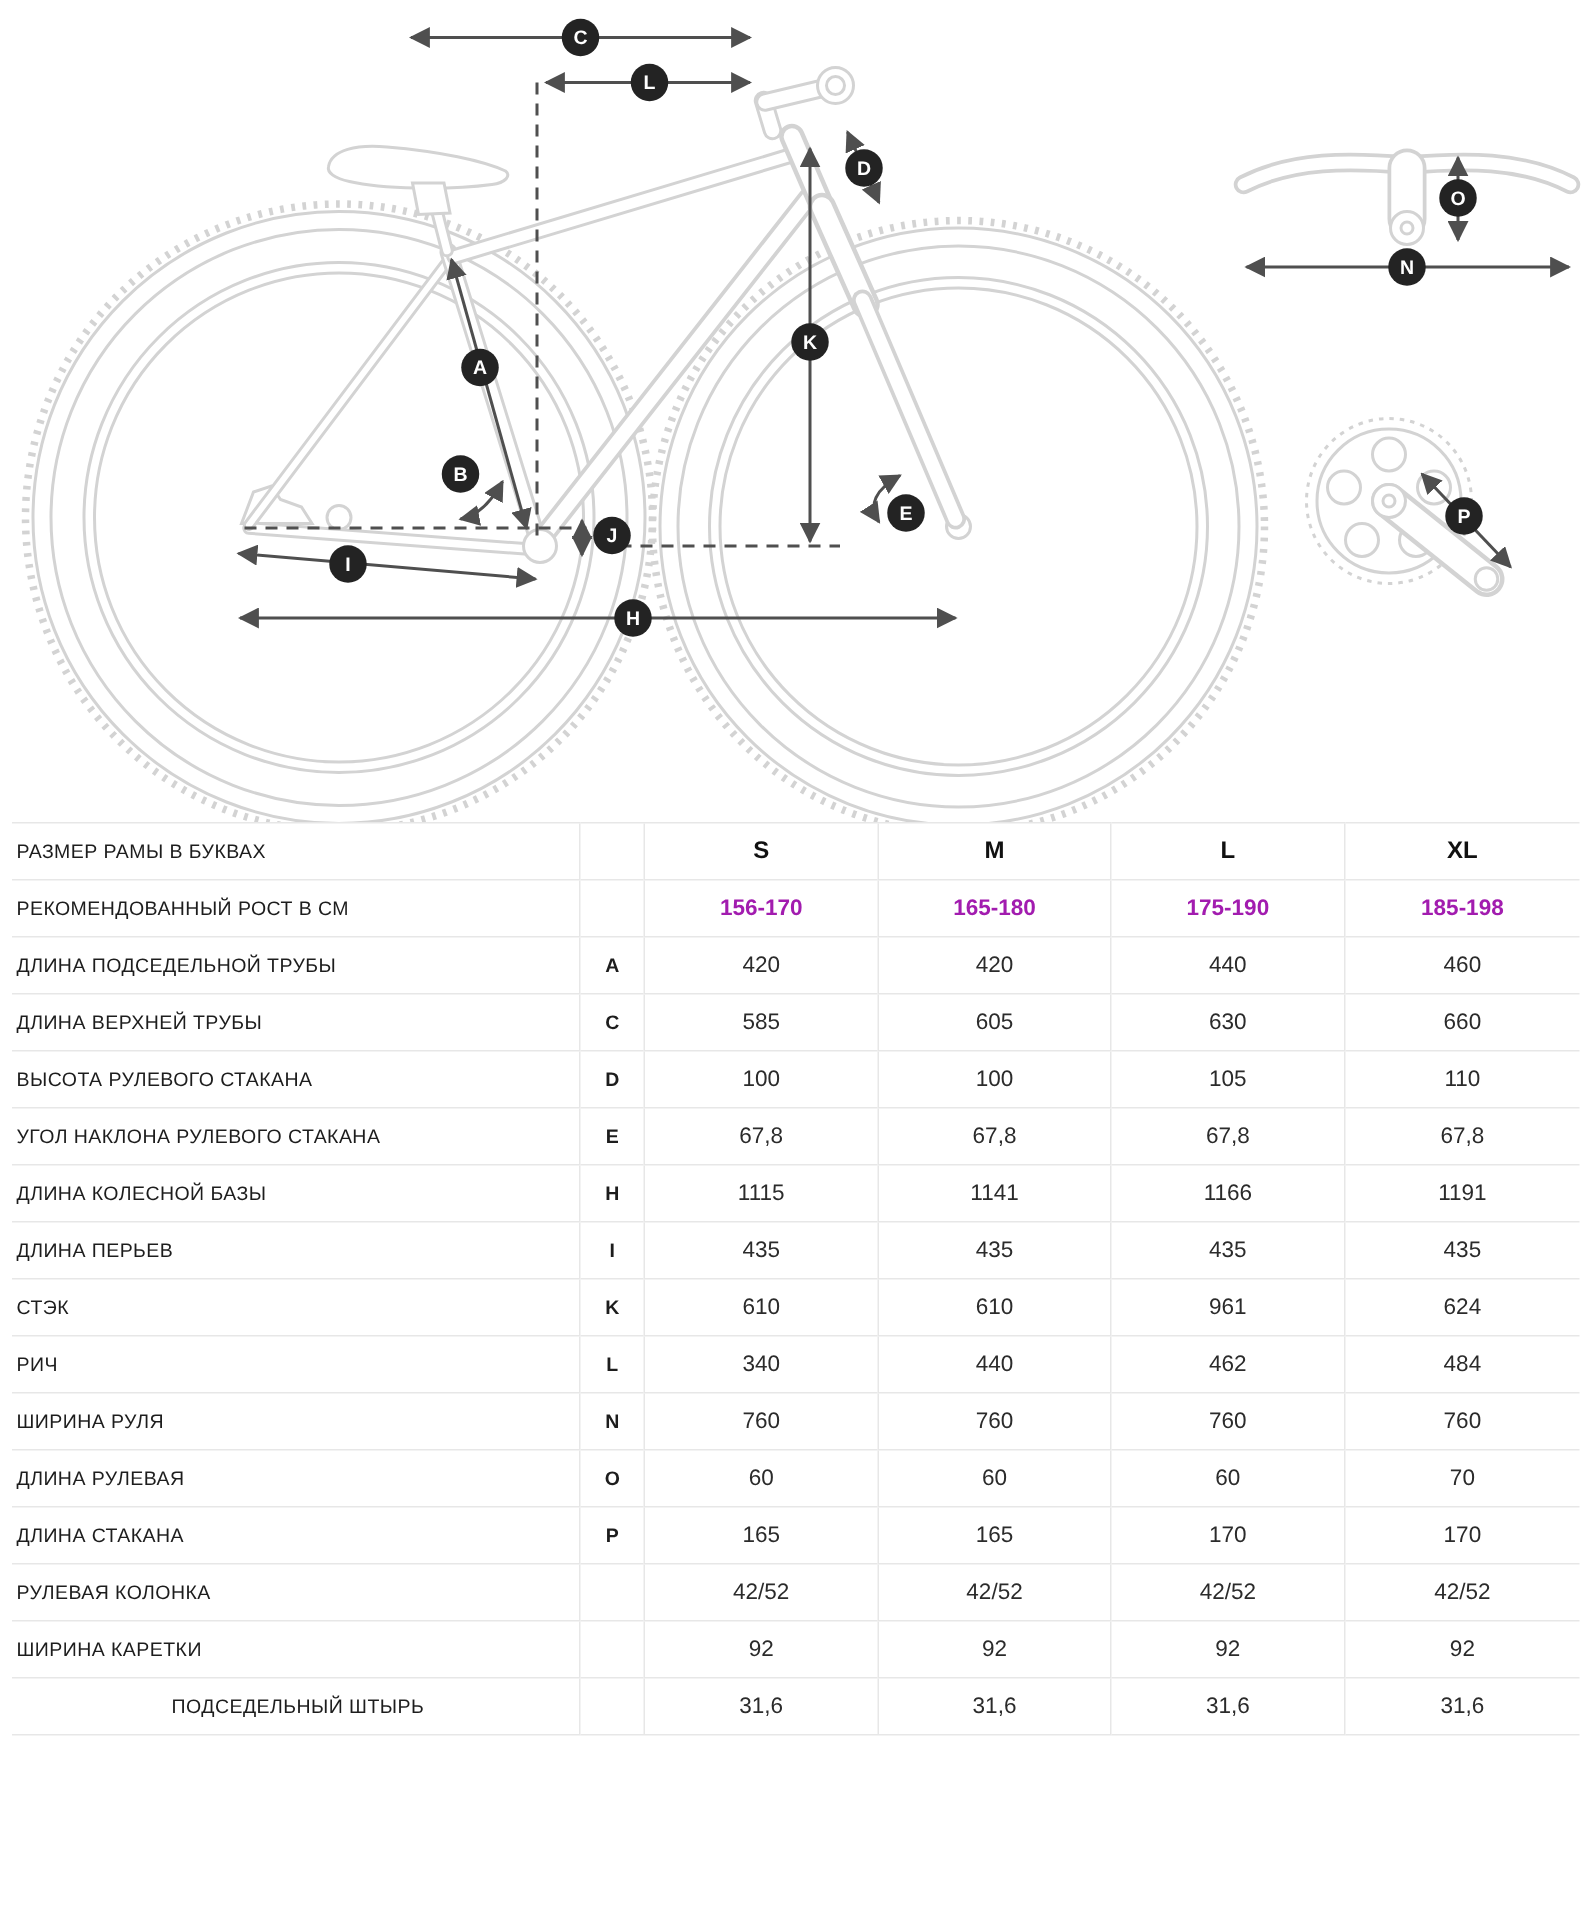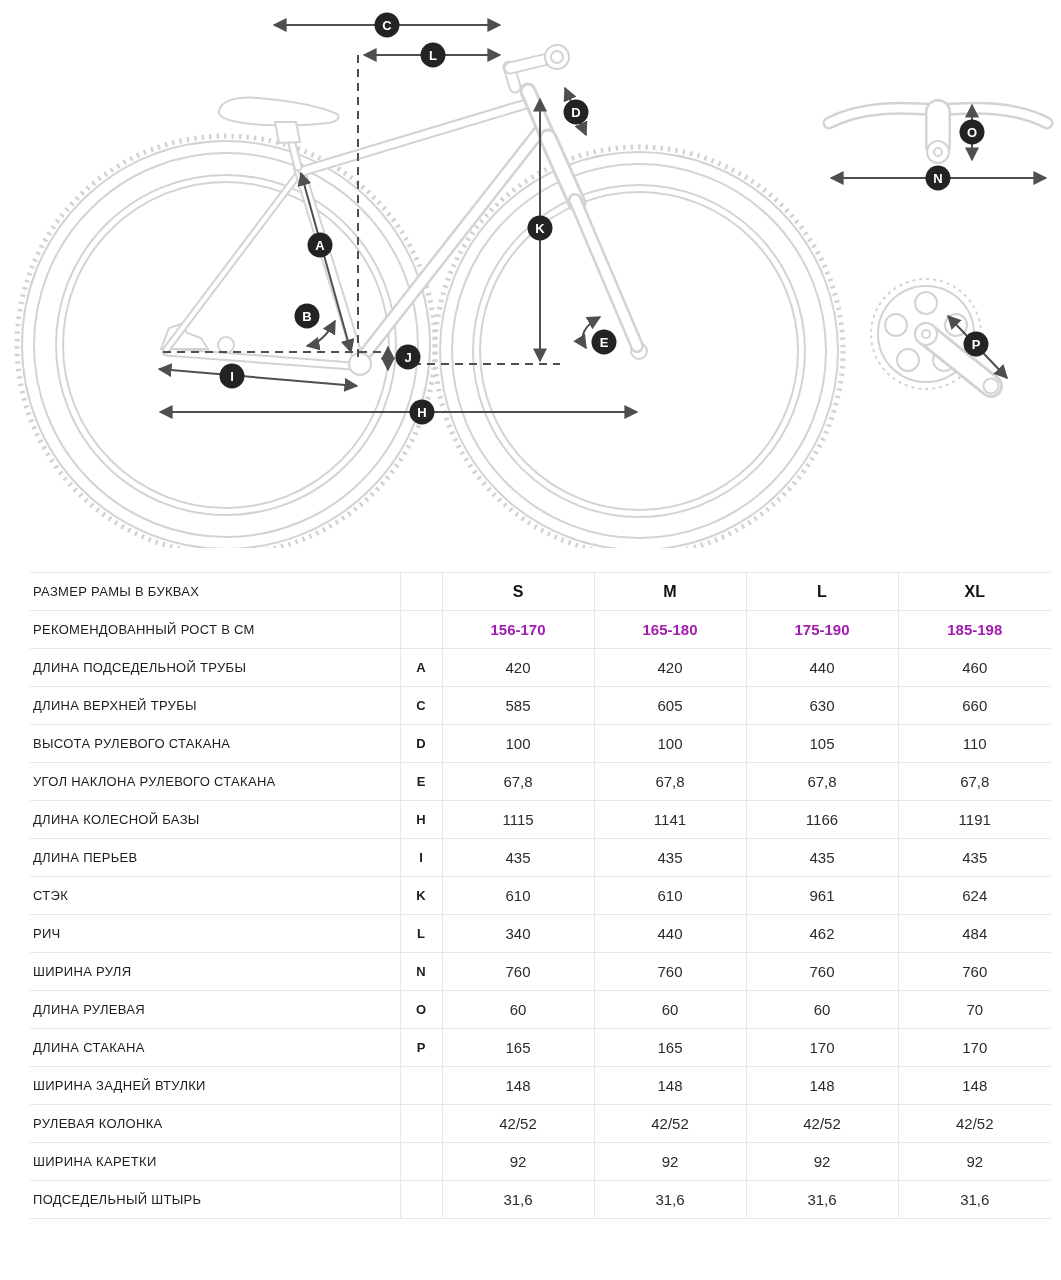--- a/index.html
+++ b/index.html
@@ -15,26 +15,26 @@
   svg{display:block;}
   .t{fill:none;stroke-linecap:round;}
   .o{stroke:var(--line);}
   .i{stroke:#ffffff;}
   .art{fill:none;stroke:var(--line);stroke-width:2;}
   .artf{fill:#ffffff;stroke:var(--line);stroke-width:2;}
   .ann{fill:none;stroke:var(--ann);stroke-width:2;}
   .dash{stroke-dasharray:8 6;}
   .tread{stroke-dasharray:2.5 5;stroke-width:5;}
   
-  .table-wrap{padding:0 30px;margin-top:24px;}
+  .table-wrap{padding:0 8px;}
   table{width:100%;border-collapse:collapse;table-layout:fixed;}
   td{height:38px;border-top:1px solid var(--grid);vertical-align:middle;
      white-space:nowrap;overflow:hidden;}
   tr td + td{border-left:1px solid var(--grid);}
-  tr:last-child td{border-bottom:1px solid var(--grid);}
+  tr:last-child td{border-bottom:1px solid var(--grid);text-align:center;}
   td.lbl{text-align:left;font-size:13px;letter-spacing:.3px;color:#1d1d1d;
      padding-left:3px;font-weight:500;}
   td.ltr{text-align:center;font-weight:700;font-size:13px;color:#1d1d1d;}
   td.val{text-align:center;font-size:15px;color:#2b2b2b;}
   tr.hdr td.val{font-weight:700;font-size:16px;color:#111;}
   tr.hrow td.val{font-weight:700;font-size:15px;color:#a21caf;}
 </style>
 </head>
 <body>
 
@@ -309,28 +309,20 @@
       </tr>
       <tr>
         <td class="lbl">ДЛИНА СТАКАНА</td>
         <td class="ltr">P</td>
         <td class="val">165</td>
         <td class="val">165</td>
         <td class="val">170</td>
         <td class="val">170</td>
       </tr>
       <tr>
-        <td class="lbl">ШИРИНА ЗАДНЕЙ ВТУЛКИ</td>
-        <td class="ltr"></td>
-        <td class="val">148</td>
-        <td class="val">148</td>
-        <td class="val">148</td>
-        <td class="val">148</td>
-      </tr>
-      <tr>
         <td class="lbl">РУЛЕВАЯ КОЛОНКА</td>
         <td class="ltr"></td>
         <td class="val">42/52</td>
         <td class="val">42/52</td>
         <td class="val">42/52</td>
         <td class="val">42/52</td>
       </tr>
       <tr>
         <td class="lbl">ШИРИНА КАРЕТКИ</td>
         <td class="ltr"></td>

